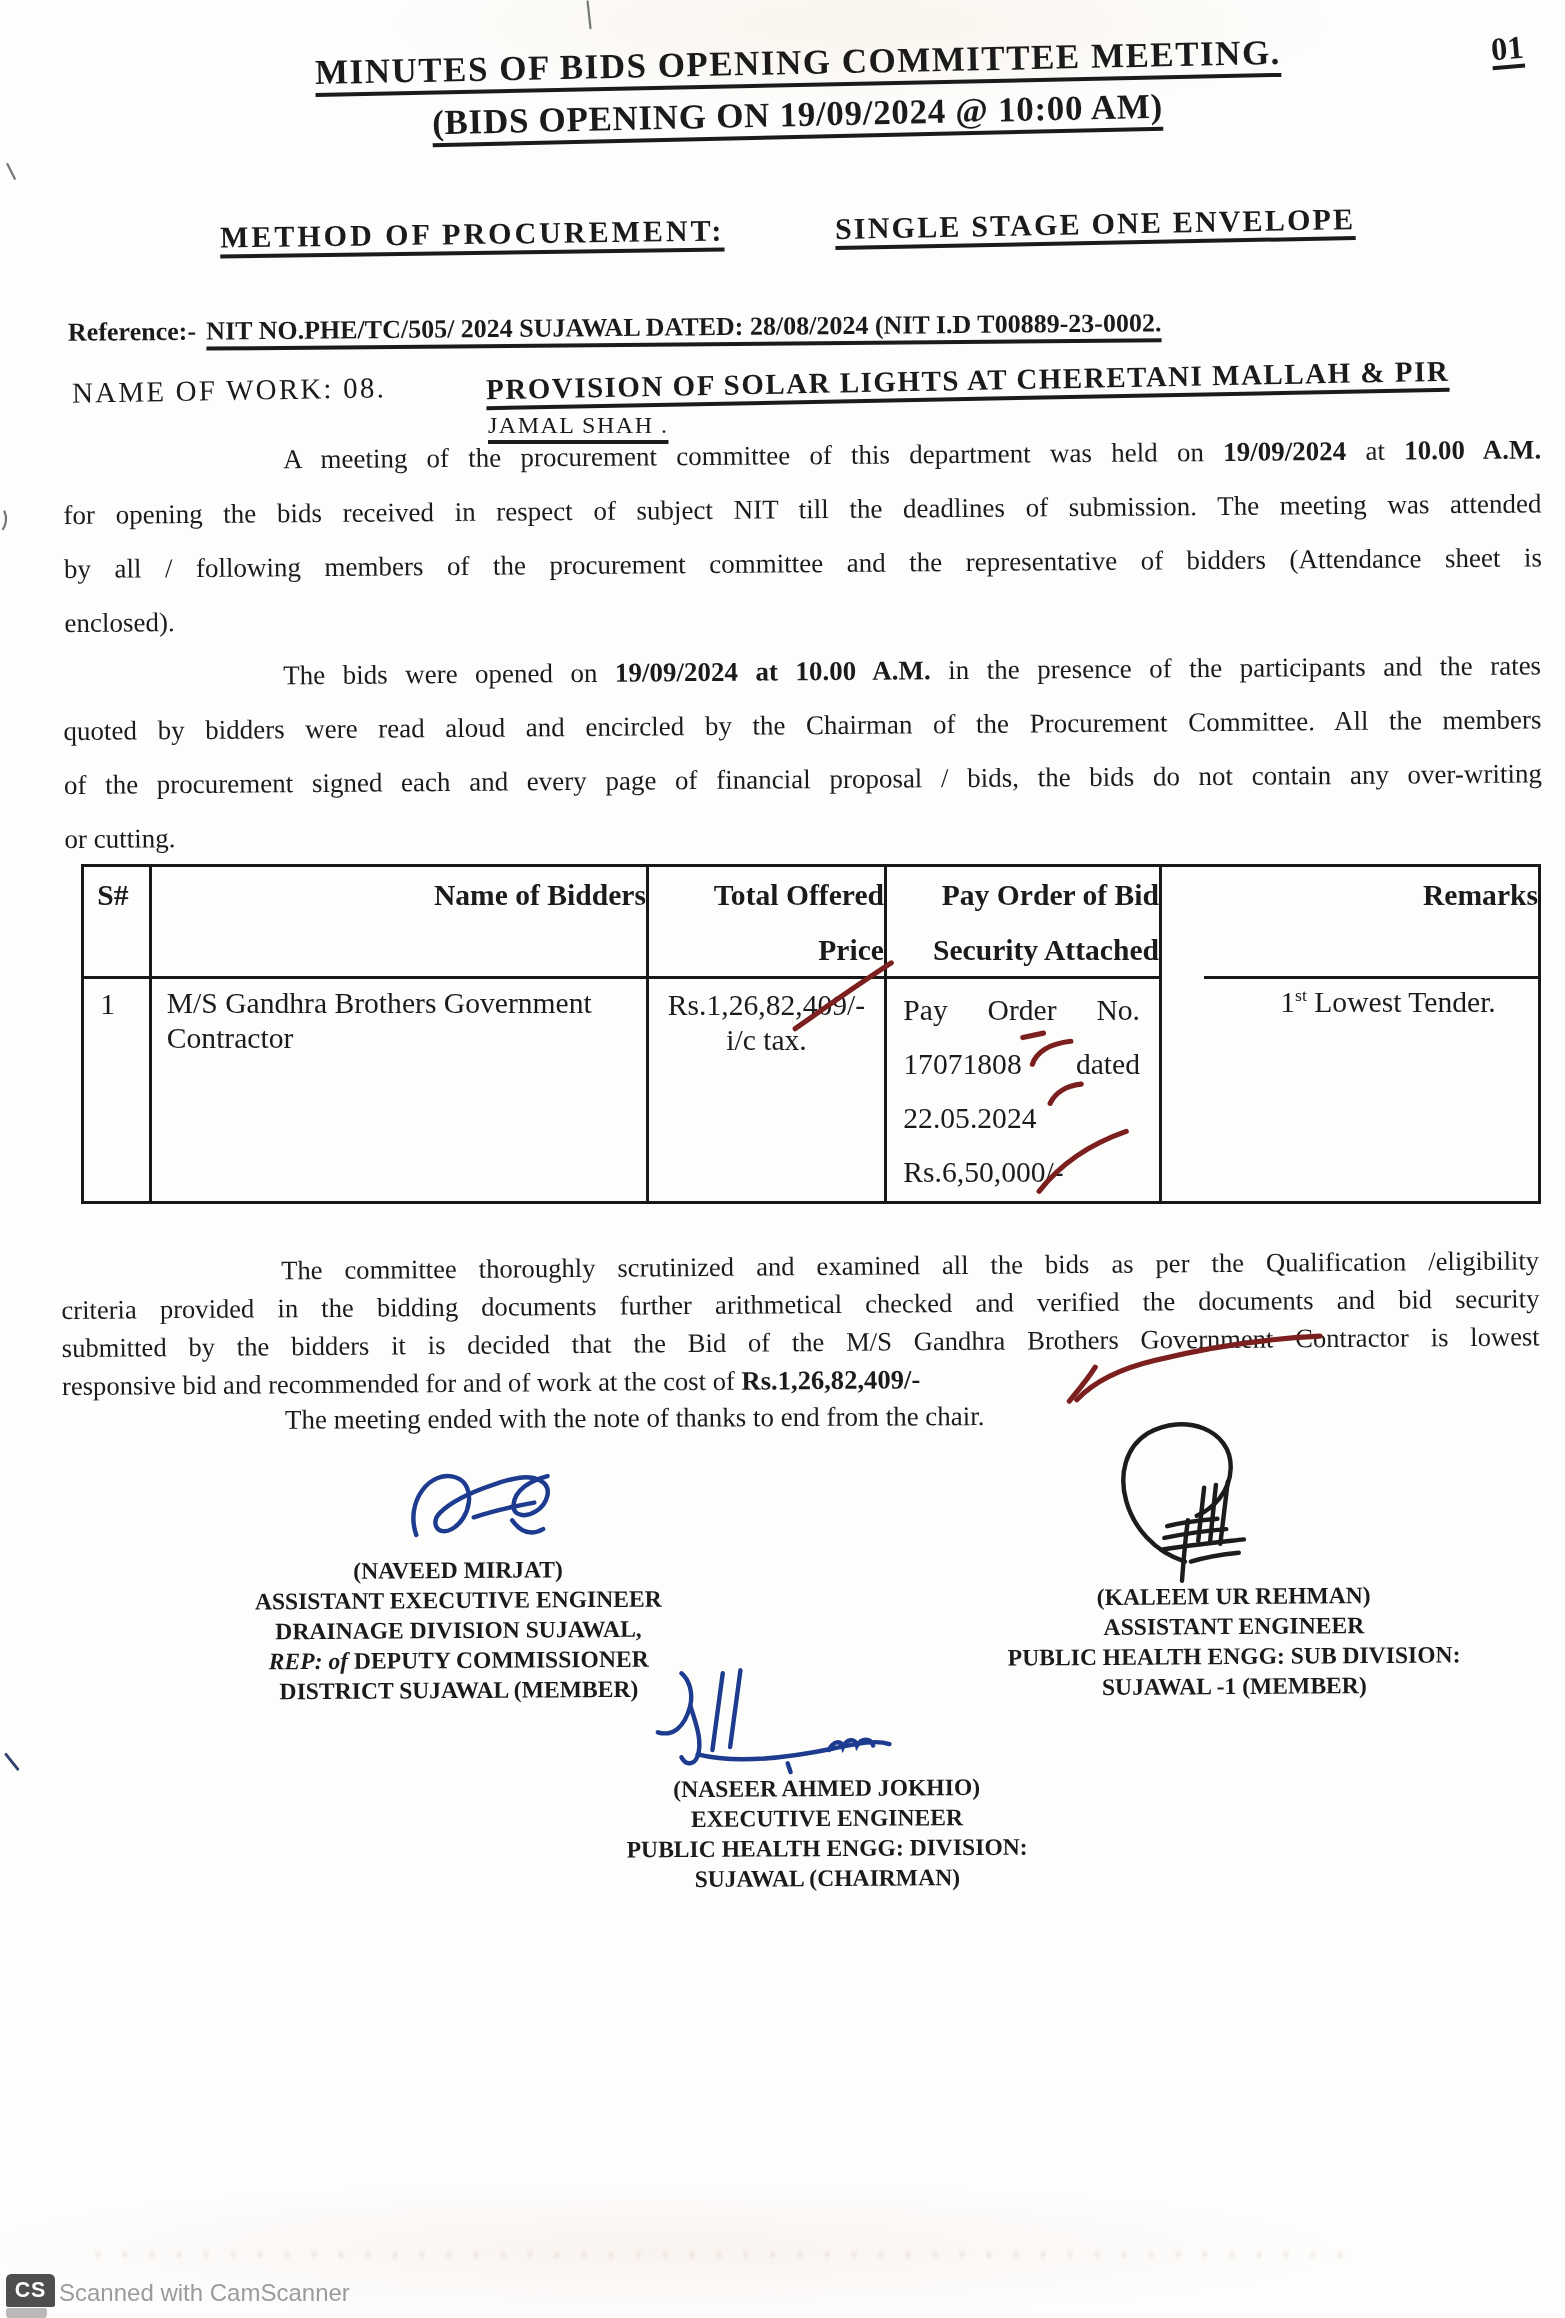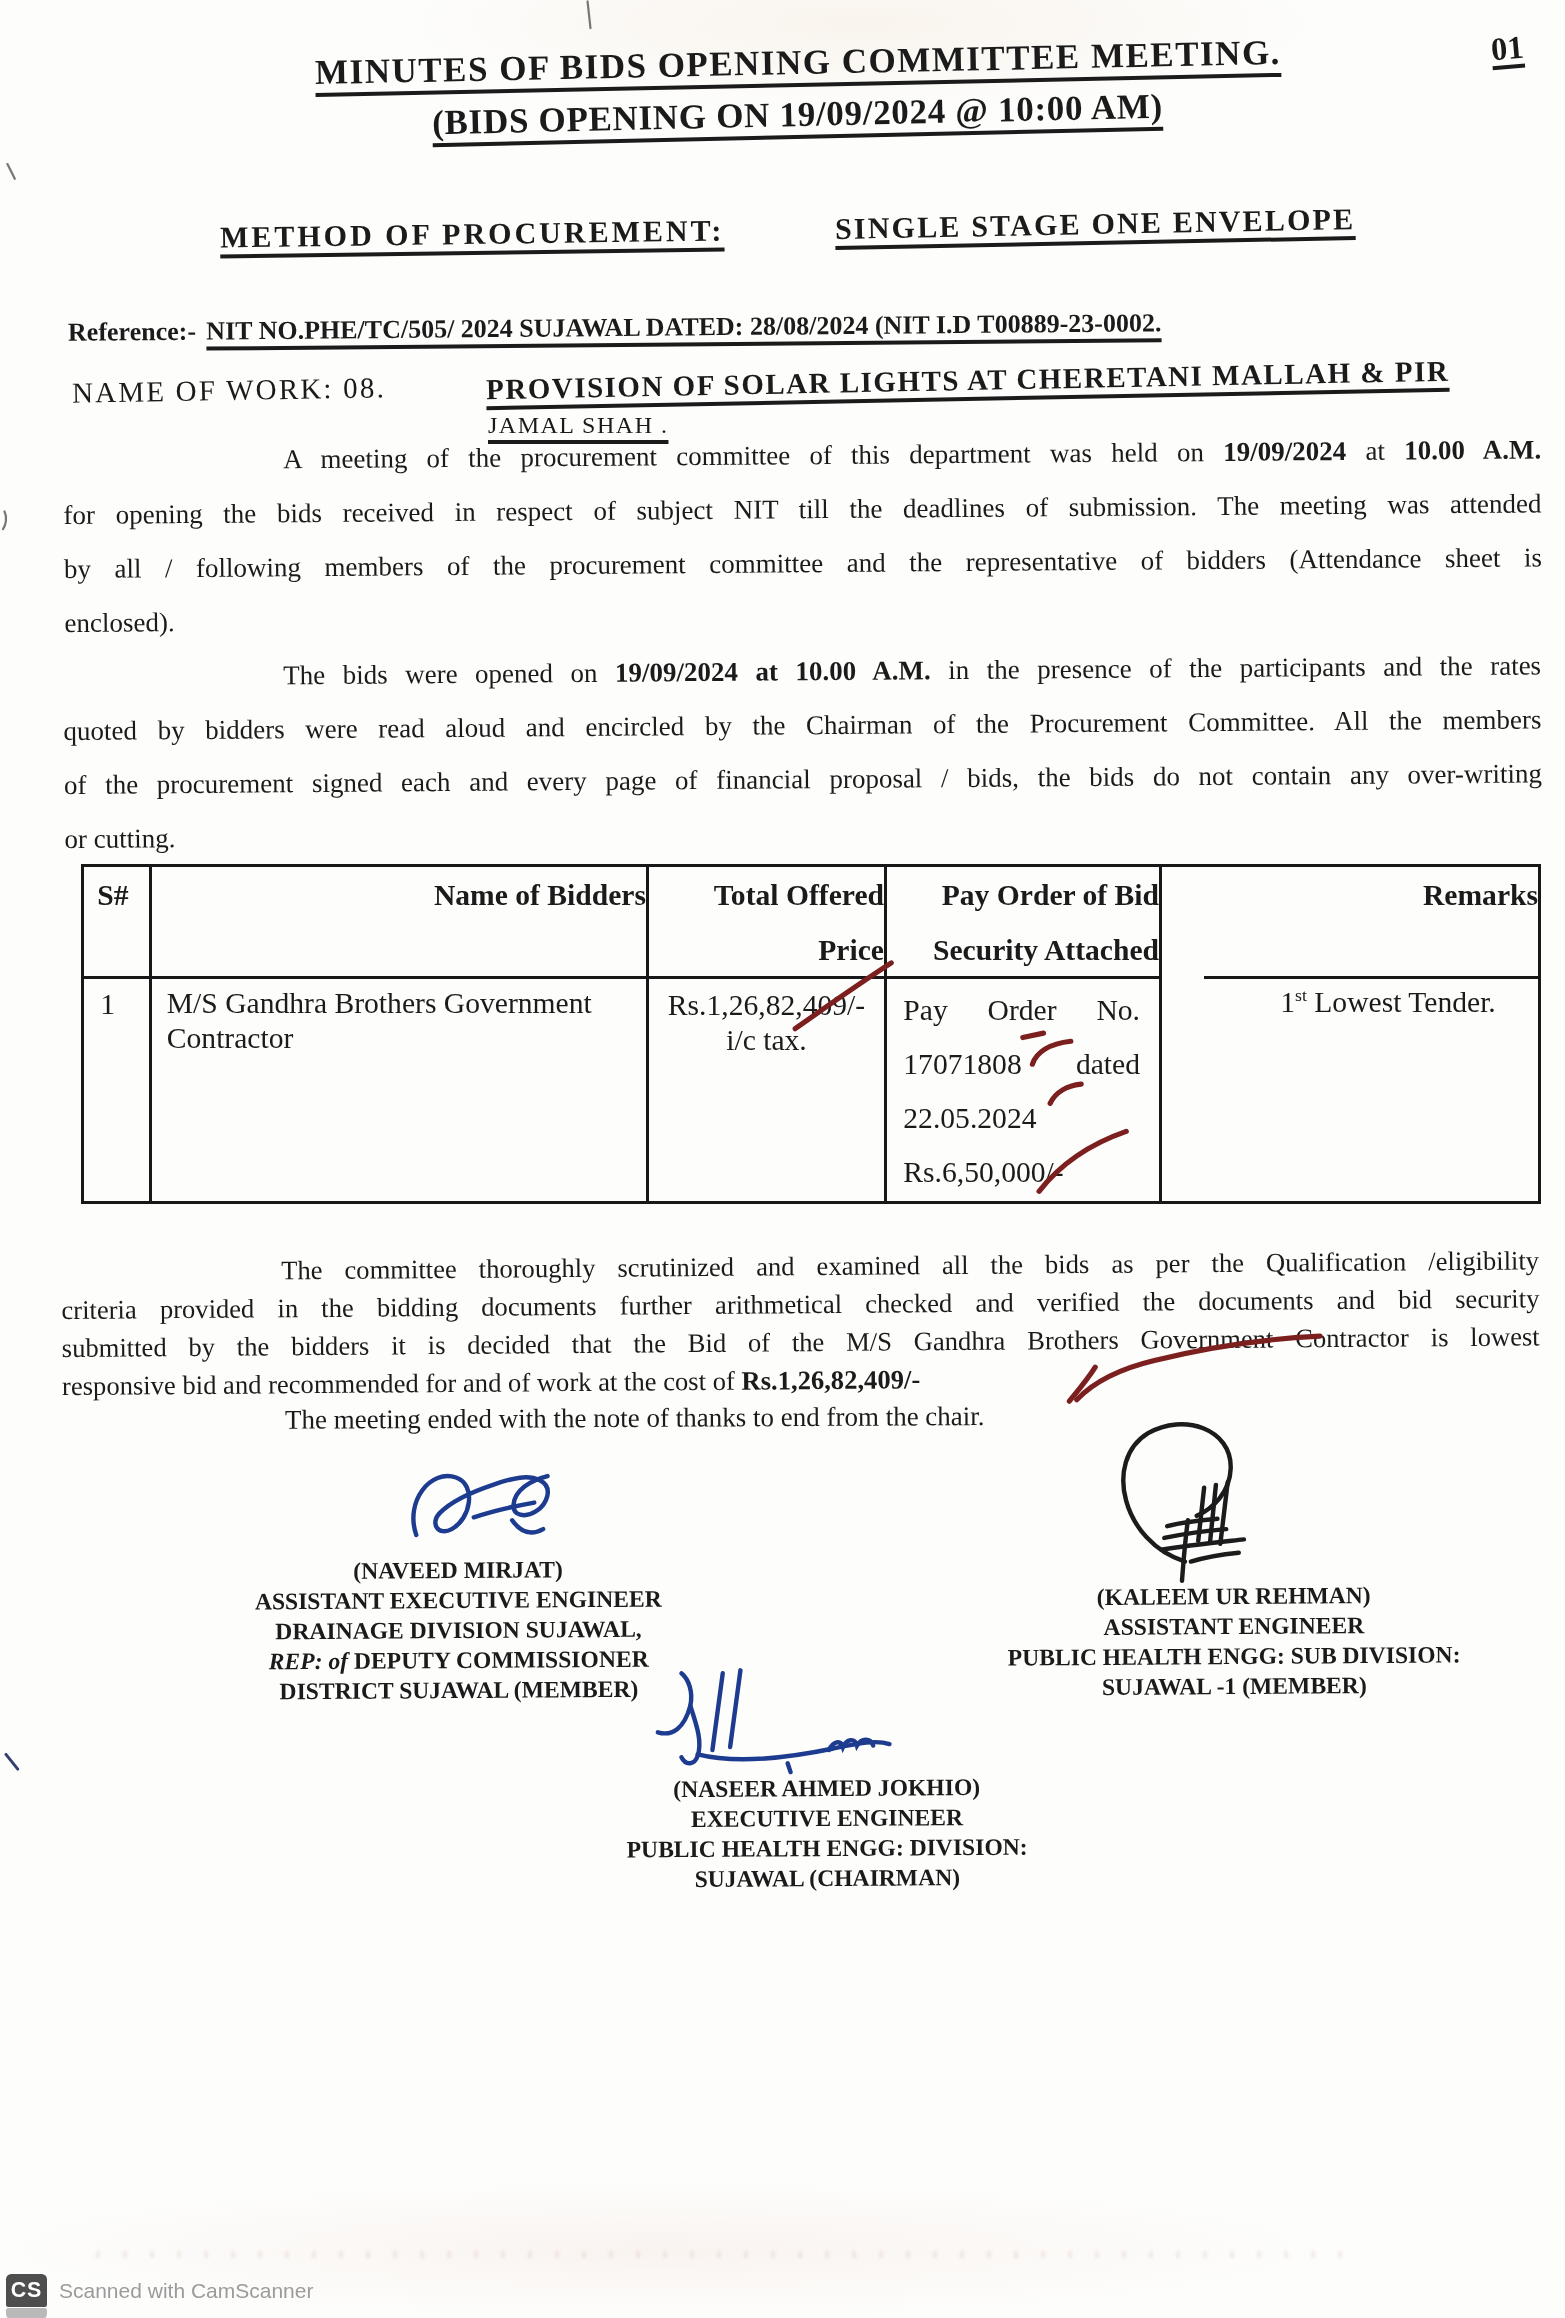--- a/index.html
+++ b/index.html
@@ -77,25 +77,25 @@
 
   
   .sig{pointer-events:none;}
   .sign-block{text-align:center;font-weight:bold;font-size:23.6px;line-height:30px;transform:rotate(-.4deg);}
   .blk-left{left:222px;top:1555px;width:473px;}
   .blk-right{left:953px;top:1581px;width:562px;}
   .blk-center{left:576px;top:1773px;width:502px;}
 
   
   .cs-badge{left:5.9px;top:2274px;width:41px;height:46px;}
-  .cs-badge .sq{position:absolute;left:0;top:0;width:41px;height:33px;background:#4e4e4e;
+  .cs-badge .sq{position:absolute;left:0;top:0;width:49px;height:33px;background:#4e4e4e;
     border-radius:5.2px 5.2px 2.2px 2.2px;color:#fff;font-family:"Liberation Sans",sans-serif;
     font-weight:bold;font-size:21.4px;text-align:center;line-height:33px;letter-spacing:0.7px;}
   .cs-badge .tab{position:absolute;left:0;top:34px;width:41px;height:11.8px;background:#b9b9b9;border-radius:2.2px 2.2px 5.9px 5.9px;}
-  .cs-text{left:59px;top:2279px;font-family:"Liberation Sans",sans-serif;font-size:21px;color:var(--gray);}
+  .cs-text{left:59px;top:2279px;font-family:"Liberation Sans",sans-serif;font-size:24px;color:var(--gray);}
   .noise-strip{left:96px;top:2251px;width:1256px;height:7.4px;opacity:.5;filter:blur(1.5px);
     background:repeating-linear-gradient(90deg, rgba(170,110,85,.25) 0 3.7px, transparent 3.7px 27px);}
   svg.overlay{position:absolute;left:0;top:0;pointer-events:none;}
 </style>
 </head>
 <body>
 
 <div class="page">
 
   <div class="abs page-number">01</div>

